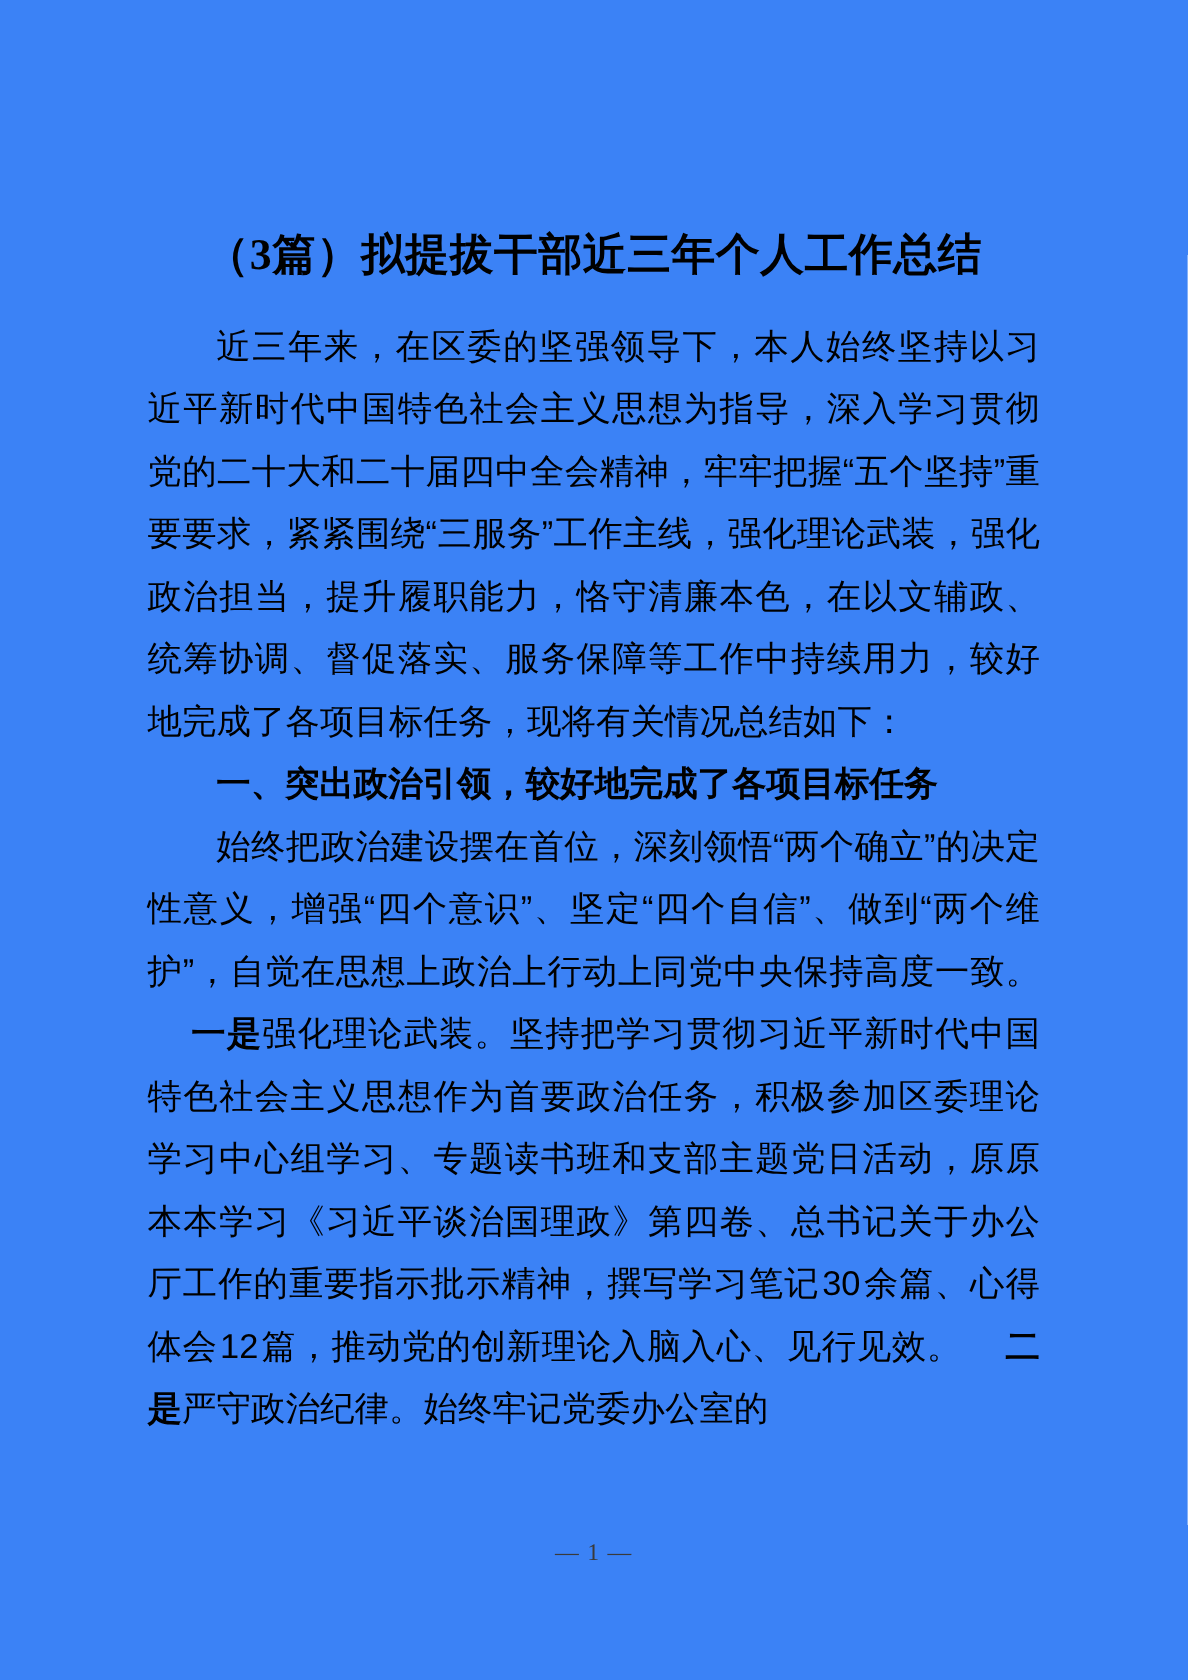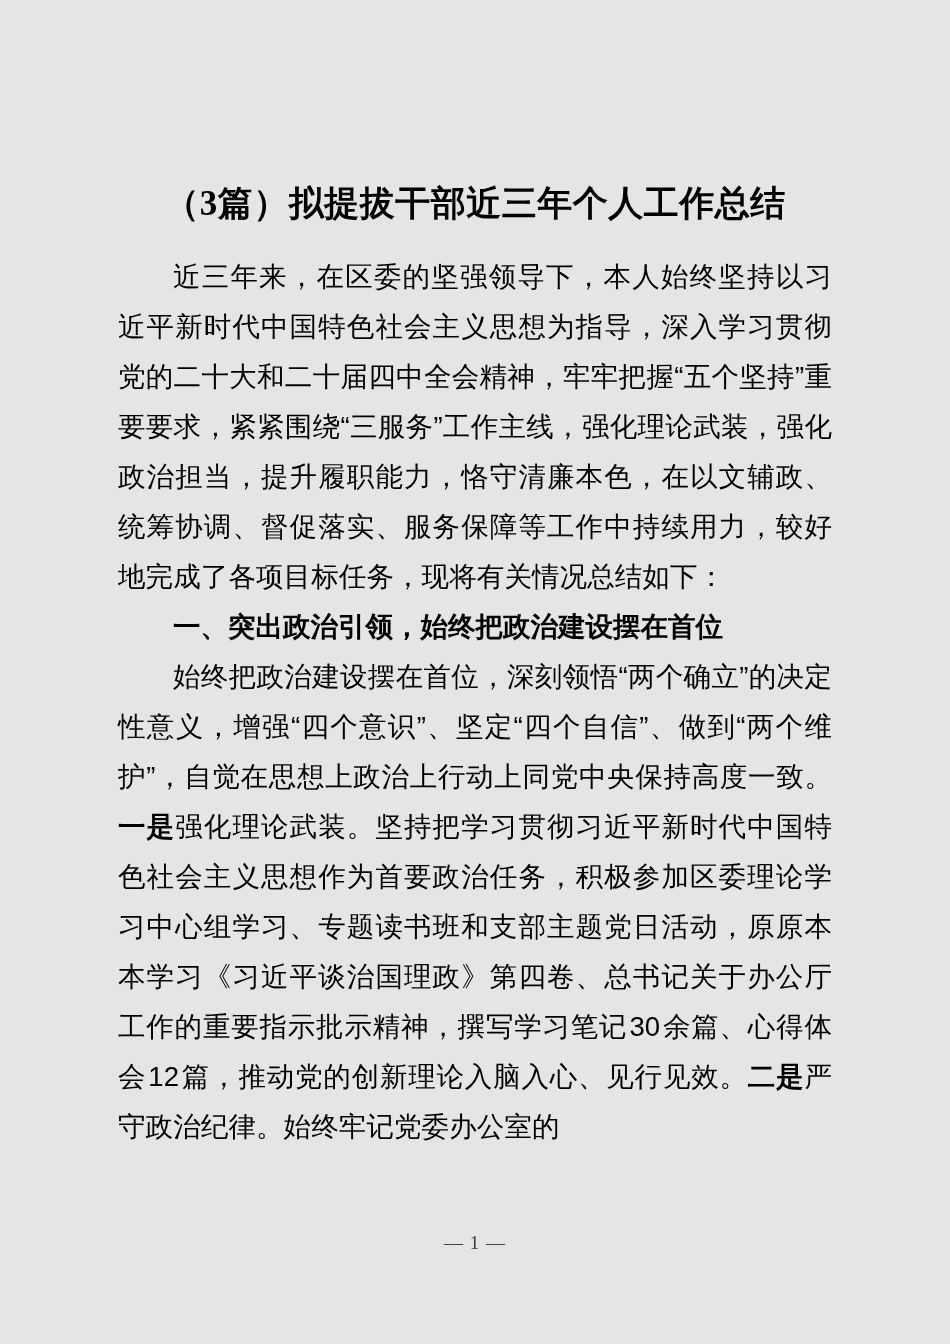--- a/index.html
+++ b/index.html
@@ -16,21 +16,21 @@
     color: #000000;
     -webkit-font-smoothing: antialiased;
   }
 
   .page {
     position: absolute;
     left: 0;
     top: 0;
     width: 950px;
     height: 1344px;
-    background: #e5e5e5;
+    background: #3b82f6;
   }
 
   
   .content {
     position: absolute;
     left: 118px;
     top: 0;
     width: 714px;
   }
 
@@ -75,21 +75,21 @@
   .section-heading {
     font-family: "Liberation Sans", "DejaVu Sans", sans-serif;
     font-size: 27.5px;
     font-weight: 700;
     line-height: 50px;
     margin: 0;
     text-indent: 55px;
     text-align: left;
   }
 
-  .b { font-weight: 700; }
+  .b { font-weight: 700; margin-left: 35px; }
 
   .num {
     font-family: Liberation Sans, sans-serif;
     padding: 0 2px;
   }
 
   .footer {
     position: absolute;
     left: 0;
     top: 1232px;
@@ -106,21 +106,21 @@
 
 <div class="page">
 
   <div class="content">
 
     <h1 class="doc-title">（3篇）拟提拔干部近三年个人工作总结</h1>
 
 
     <p class="para first">近三年来，在区委的坚强领导下，本人始终坚持以习近平新时代中国特色社会主义思想为指导，深入学习贯彻党的二十大和二十届四中全会精神，牢牢把握“五个坚持”重要要求，紧紧围绕“三服务”工作主线，强化理论武装，强化政治担当，提升履职能力，恪守清廉本色，在以文辅政、统筹协调、督促落实、服务保障等工作中持续用力，较好地完成了各项目标任务，现将有关情况总结如下：</p>
 
-    <h3 class="section-heading">一、突出政治引领，始终把政治建设摆在首位</h3>
+    <h3 class="section-heading">一、突出政治引领，较好地完成了各项目标任务</h3>
 
     <p class="para second"><span>始终把政治建设摆在首位，深刻领悟“两个确立”的决定性意义，增强“四个意识”、坚定“四个自信”、做到“两个维护”，自觉在思想上政治上行动上同党中央保持高度一致。</span><span class="b">一是</span><span>强化理论武装。坚持把学习贯彻习近平新时代中国特色社会主义思想作为首要政治任务，积极参加区委理论学习中心组学习、专题读书班和支部主题党日活动，原原本本学习《习近平谈治国理政》第四卷、总书记关于办公厅工作的重要指示批示精神，撰写学习笔记</span><span class="num">30</span><span>余篇、心得体会</span><span class="num">12</span><span>篇，推动党的创新理论入脑入心、见行见效。</span><span class="b">二是</span><span>严守政治纪律。始终牢记党委办公室的</span></p>
 
   </div>
 
   <div class="footer">— 1 —</div>
 
 </div>
 
 </body></html>

